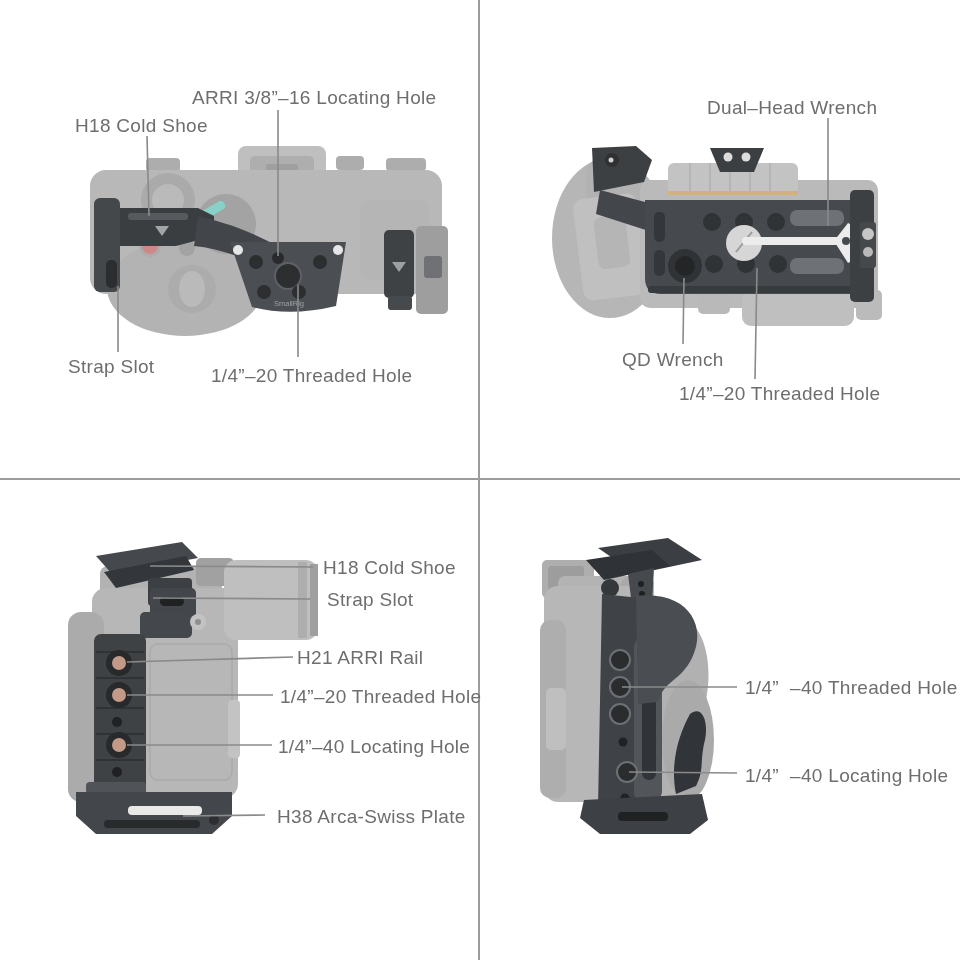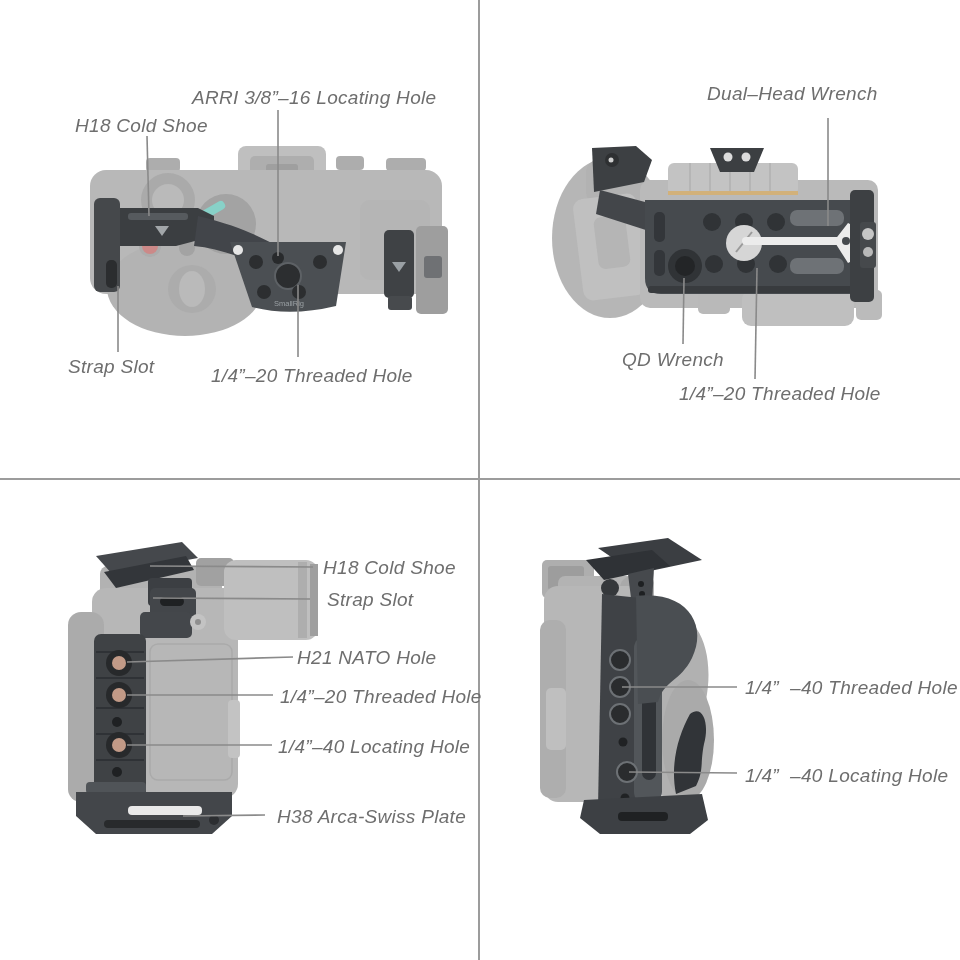--- a/index.html
+++ b/index.html
@@ -3,21 +3,21 @@
 <meta charset="utf-8">
 <style>
   html,body{margin:0;padding:0;}
   body{
     width:960px;height:960px;background:#ffffff;position:relative;overflow:hidden;
     font-family:"Liberation Sans", sans-serif;
   }
   .canvas{position:absolute;left:0;top:0;}
   .label{
     position:absolute;color:#6e6e6e;font-size:19px;letter-spacing:.3px;
-    line-height:1.1;white-space:pre;font-style:italic;
+    line-height:1.1;white-space:pre;
   }
 </style>
 </head>
 <body>
 
 <svg class="canvas" width="960" height="960" viewBox="0 0 960 960">
 
   <g>
     <line x1="479" y1="0" x2="479" y2="960" stroke="#9c9c9c" stroke-width="2"></line>
     <line x1="0" y1="479" x2="960" y2="479" stroke="#9c9c9c" stroke-width="2"></line>
@@ -209,25 +209,25 @@
     <line x1="622" y1="687" x2="737" y2="687"></line>
     <line x1="629" y1="772" x2="737" y2="773"></line>
   </g>
 </svg>
 
 <div class="label" style="left:192px;top:88px">ARRI 3/8”–16 Locating Hole</div>
 <div class="label" style="left:75px;top:116px">H18 Cold Shoe</div>
 <div class="label" style="left:68px;top:357px">Strap Slot</div>
 <div class="label" style="left:211px;top:366px">1/4”–20 Threaded Hole</div>
 
-<div class="label" style="left:707px;top:84px">Dual–Head Wrench</div>
+<div class="label" style="left:707px;top:98px">Dual–Head Wrench</div>
 <div class="label" style="left:622px;top:350px">QD Wrench</div>
 <div class="label" style="left:679px;top:384px">1/4”–20 Threaded Hole</div>
 
 <div class="label" style="left:323px;top:558px">H18 Cold Shoe</div>
 <div class="label" style="left:327px;top:590px">Strap Slot</div>
-<div class="label" style="left:297px;top:648px">H21 NATO Hole</div>
+<div class="label" style="left:297px;top:648px">H21 ARRI Rail</div>
 <div class="label" style="left:280px;top:687px">1/4”–20 Threaded Hole</div>
 <div class="label" style="left:278px;top:737px">1/4”–40 Locating Hole</div>
 <div class="label" style="left:277px;top:807px">H38 Arca-Swiss Plate</div>
 
 <div class="label" style="left:745px;top:678px">1/4”  –40 Threaded Hole</div>
 <div class="label" style="left:745px;top:766px">1/4”  –40 Locating Hole</div>
 
 </body></html>

